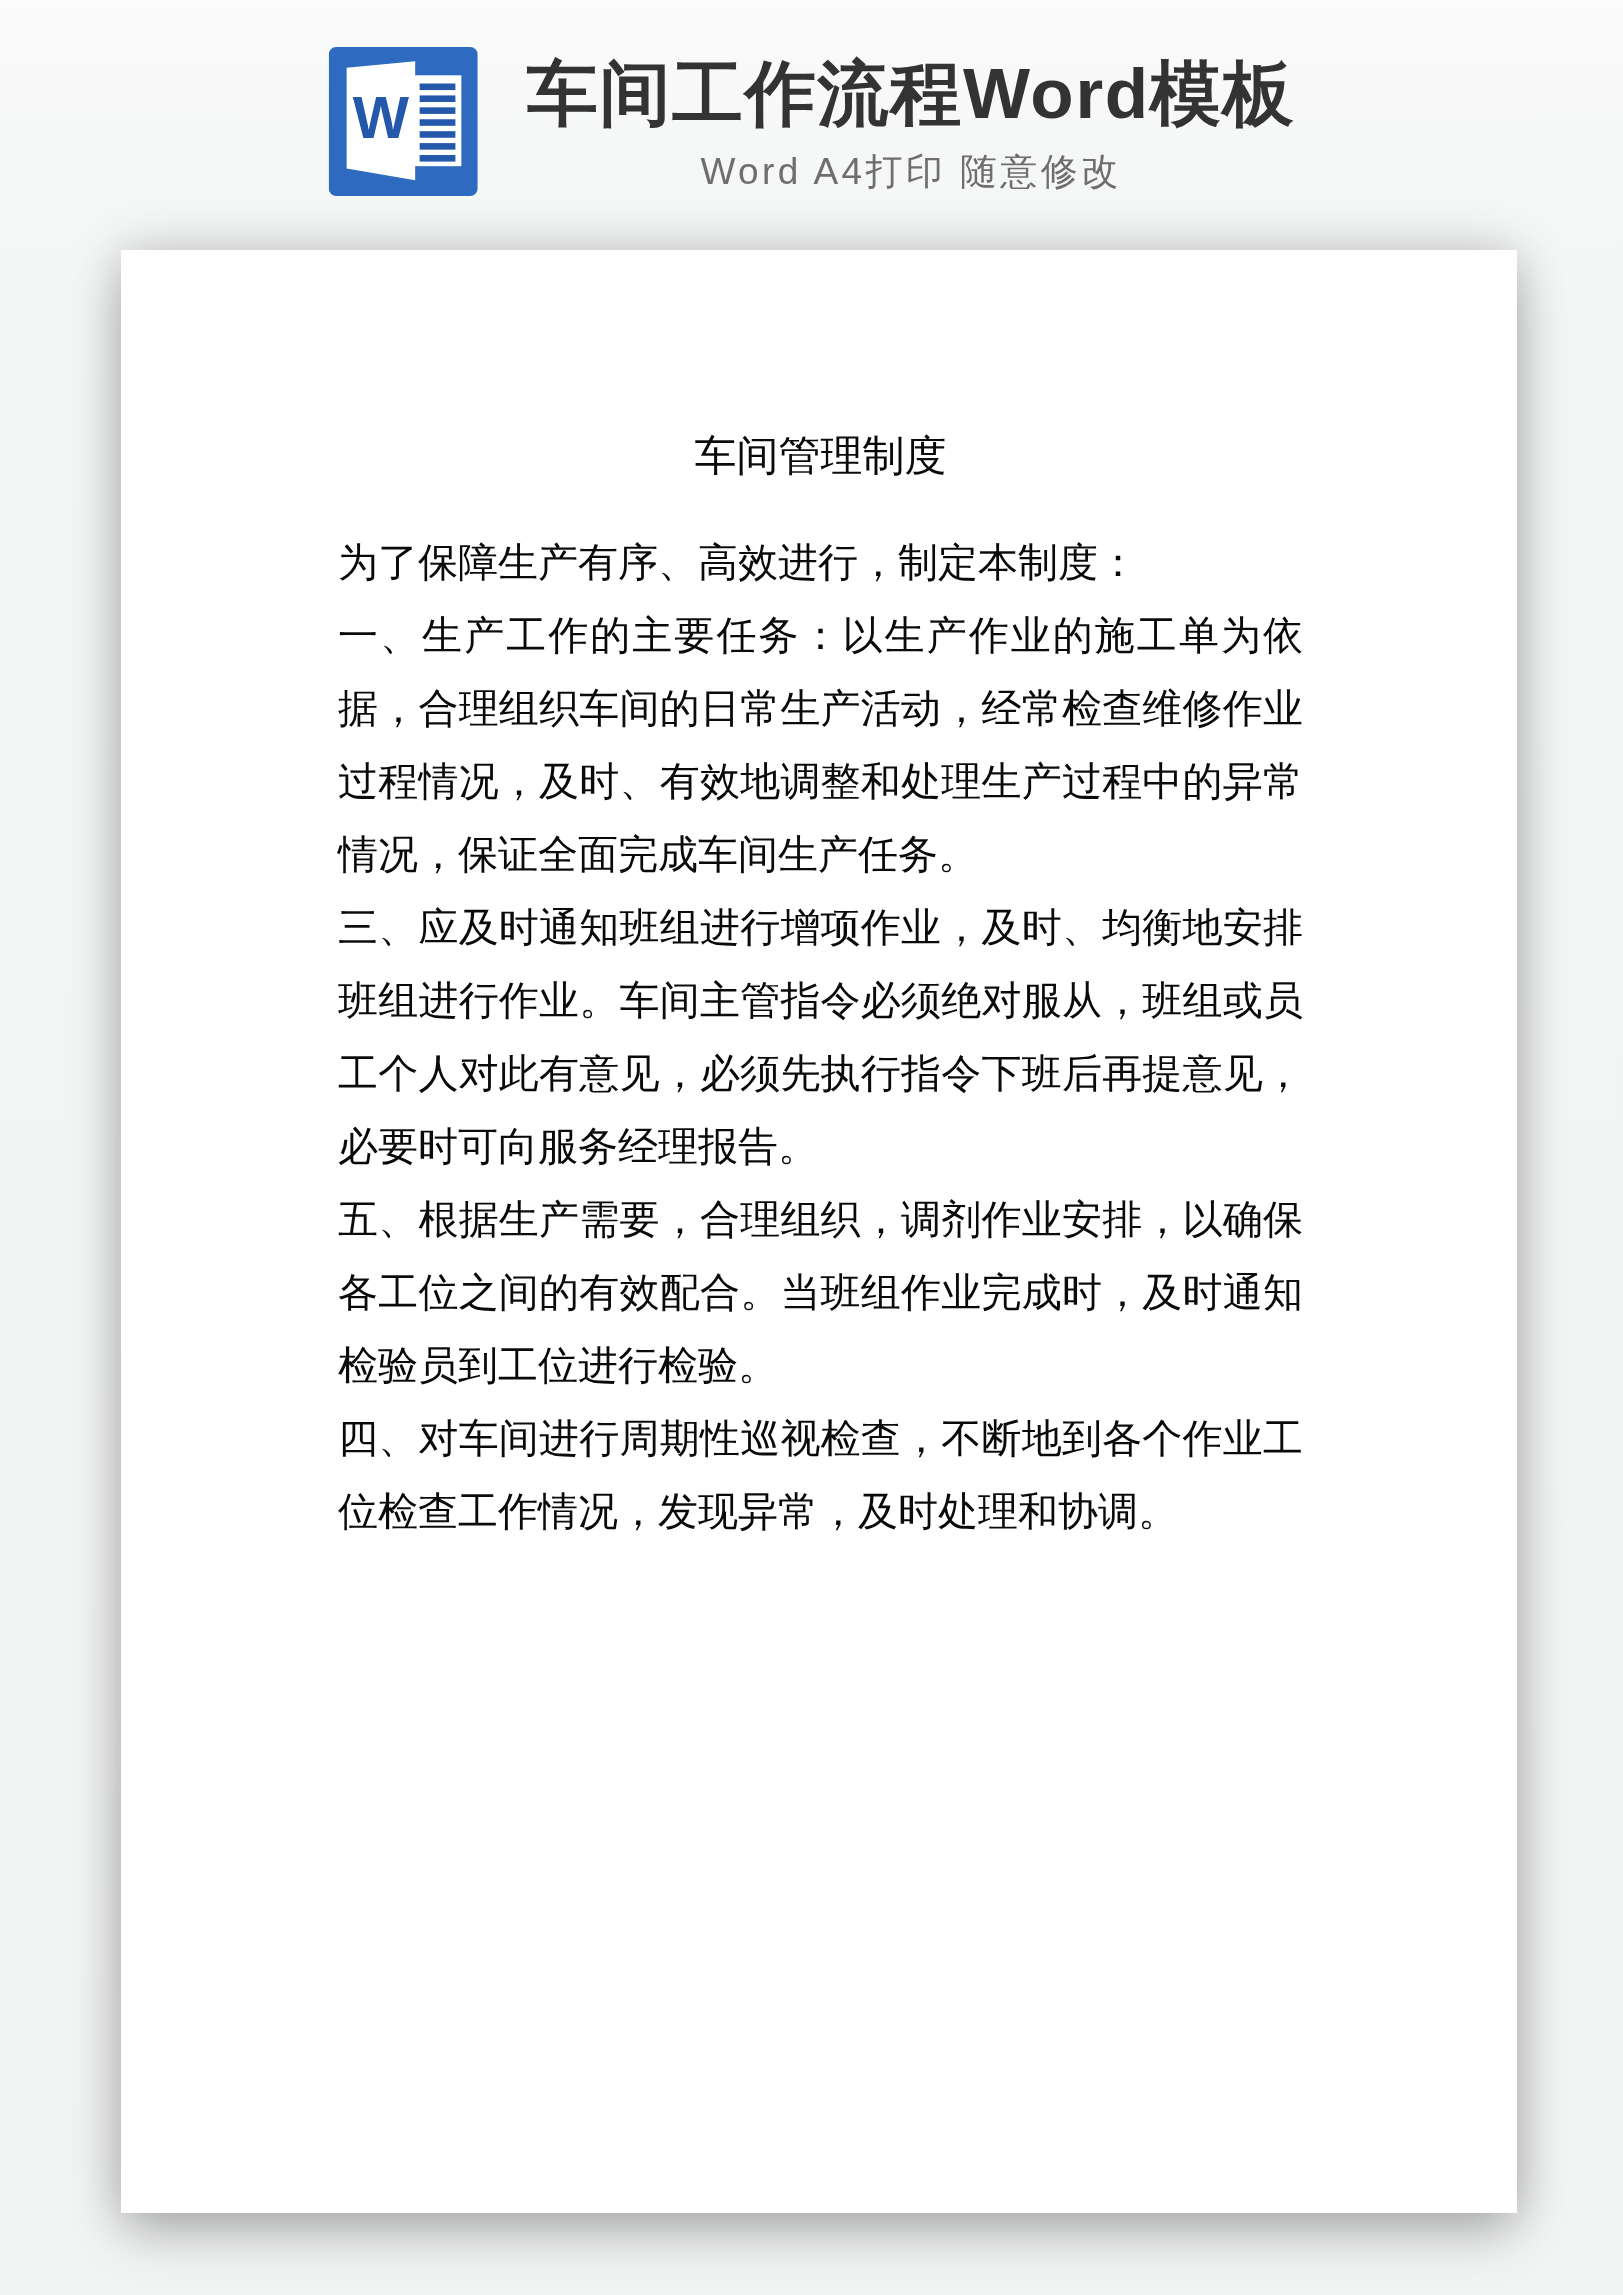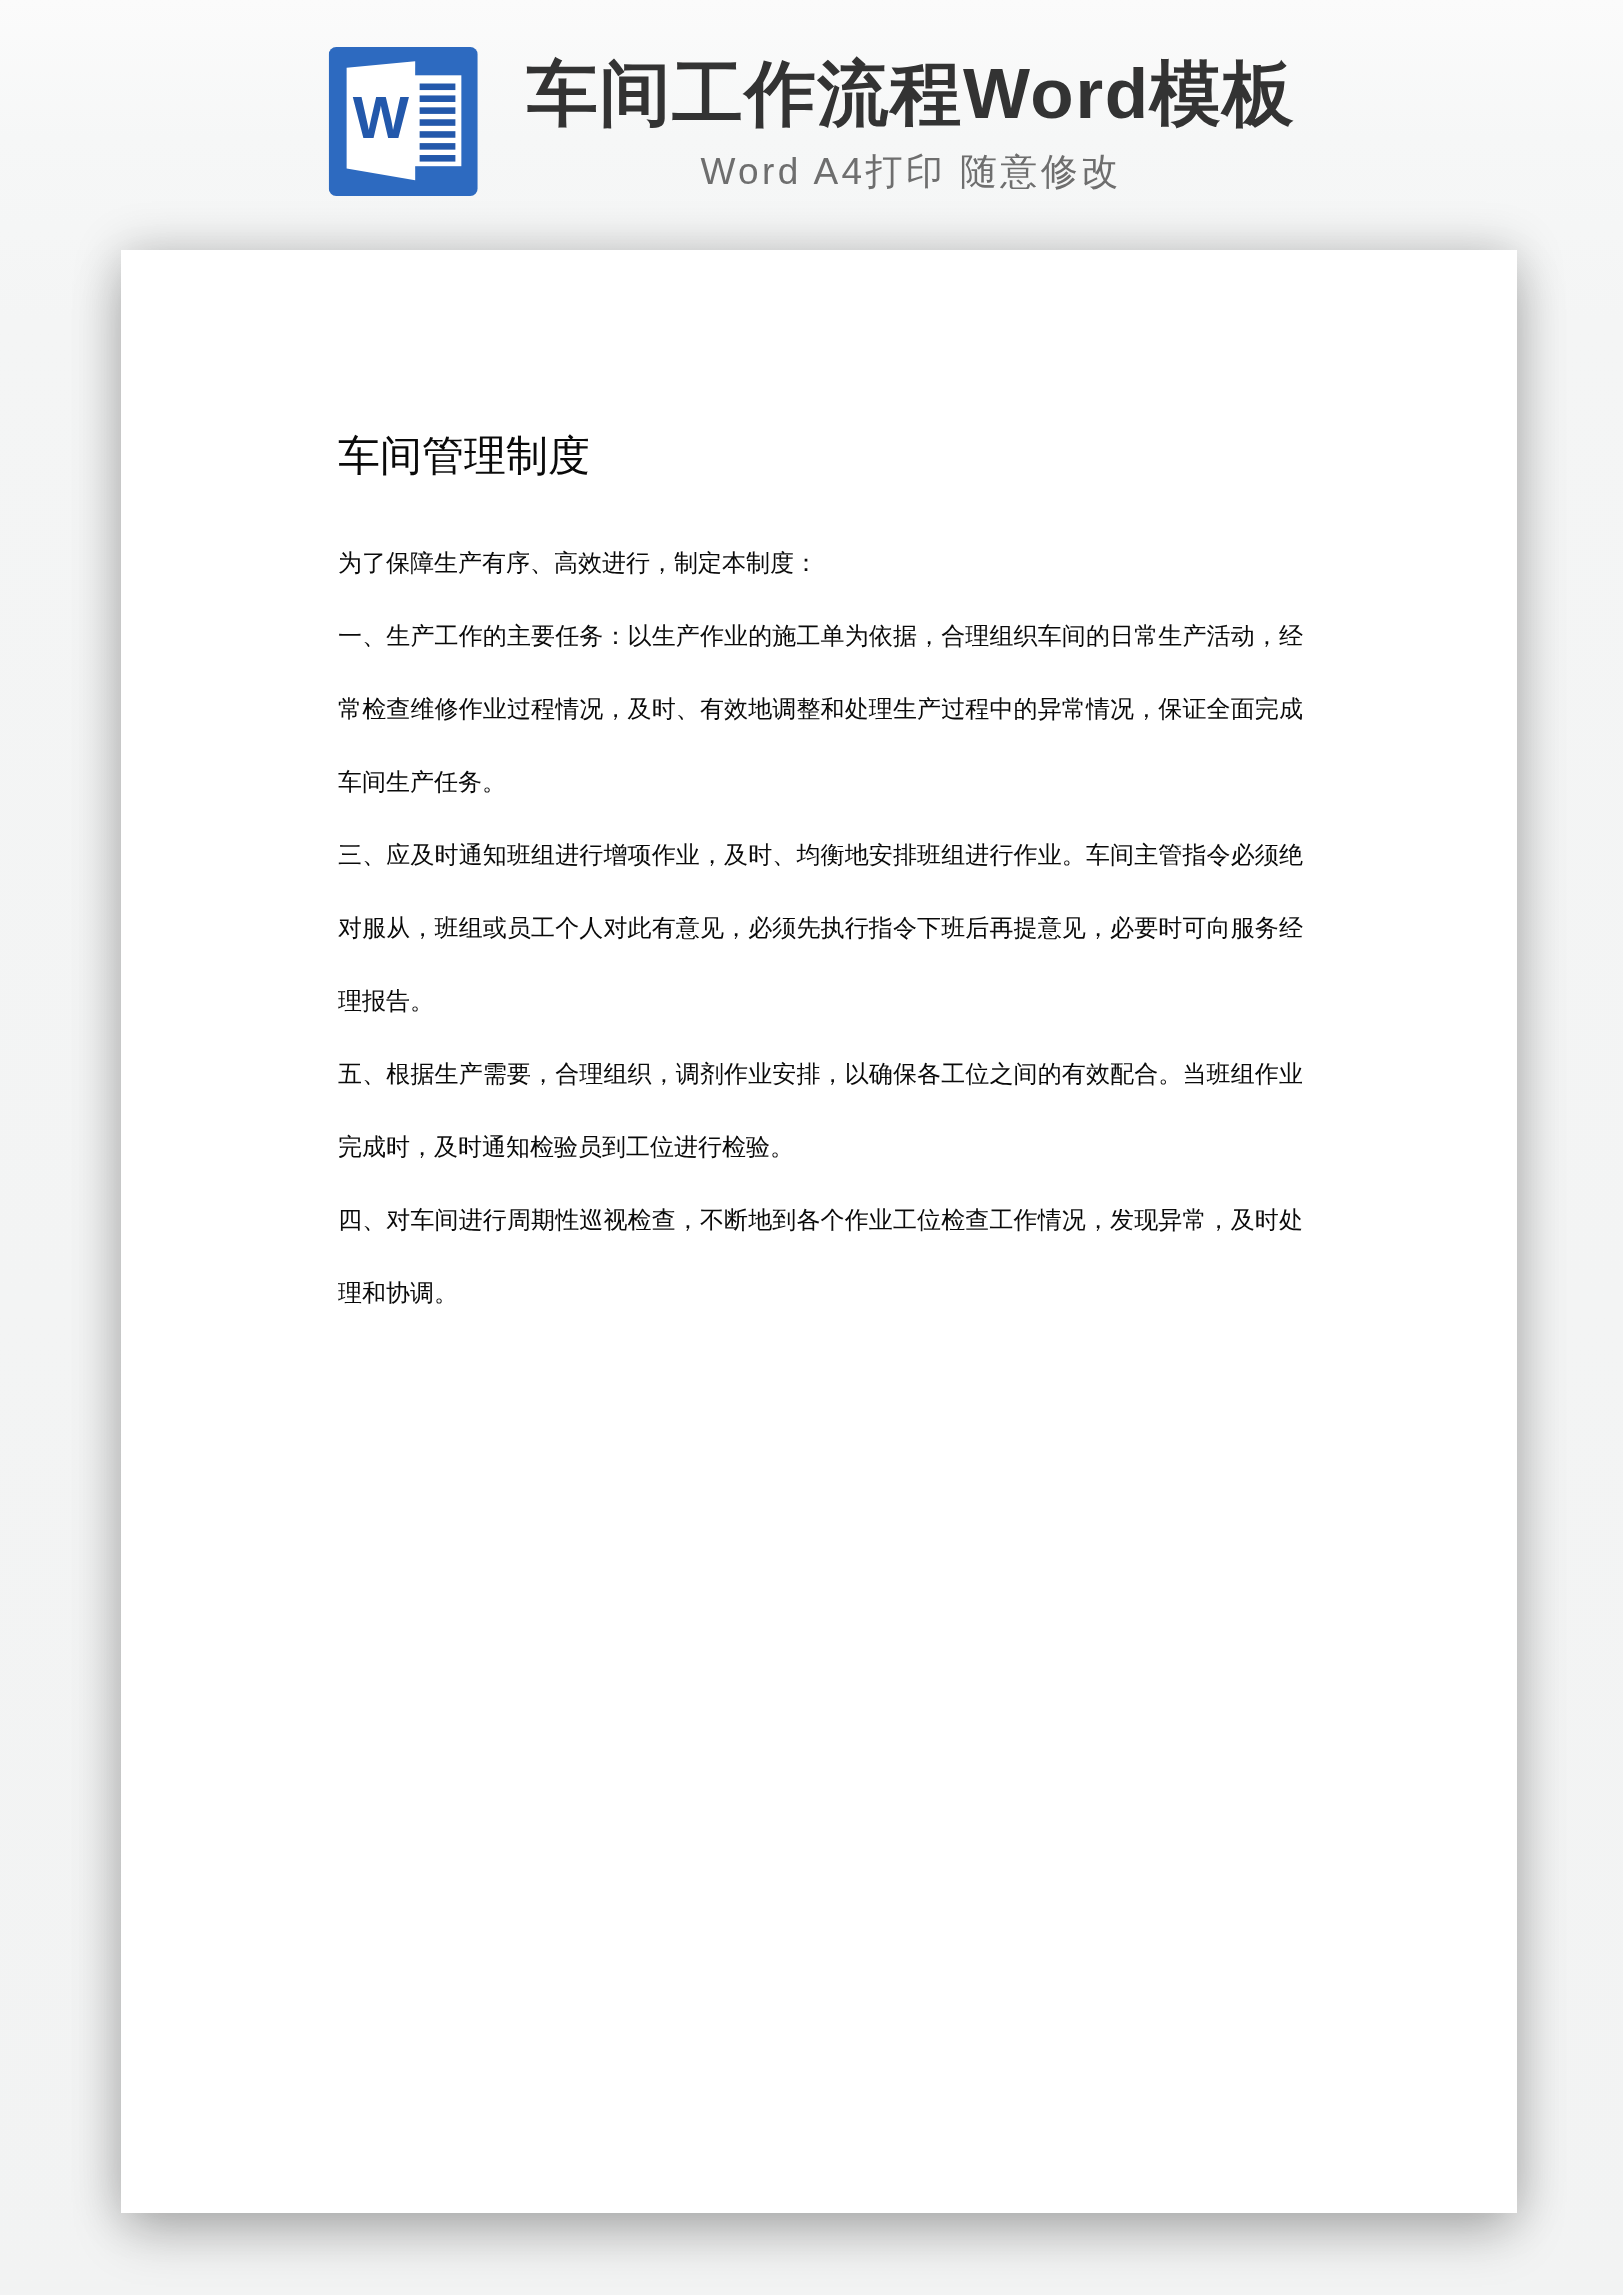--- a/index.html
+++ b/index.html
@@ -65,29 +65,29 @@
     box-shadow:0 0 47px rgba(0,0,0,.20), 0 24px 51px -5px rgba(0,0,0,.22);
   }
   .page-inner{
     padding:183px 214px 0 217px;
   }
   .doc-title{
     font-family:"Liberation Serif","DejaVu Serif",serif;
     font-size:42px;
     font-weight:400;
     line-height:46px;
-    text-align:left;
+    text-align:center;
     color:var(--doc-text-color);
   }
   .doc-body{
     margin-top:47px;
   }
   .doc-body p{
     font-family:Liberation Sans, sans-serif;
-    font-size:24px;
+    font-size:40px;
     line-height:73px;
     text-align:justify;
     text-justify:inter-ideograph;
     color:var(--doc-text-color);
   }
 </style>
 </head>
 <body>
 
 <div class="banner">

